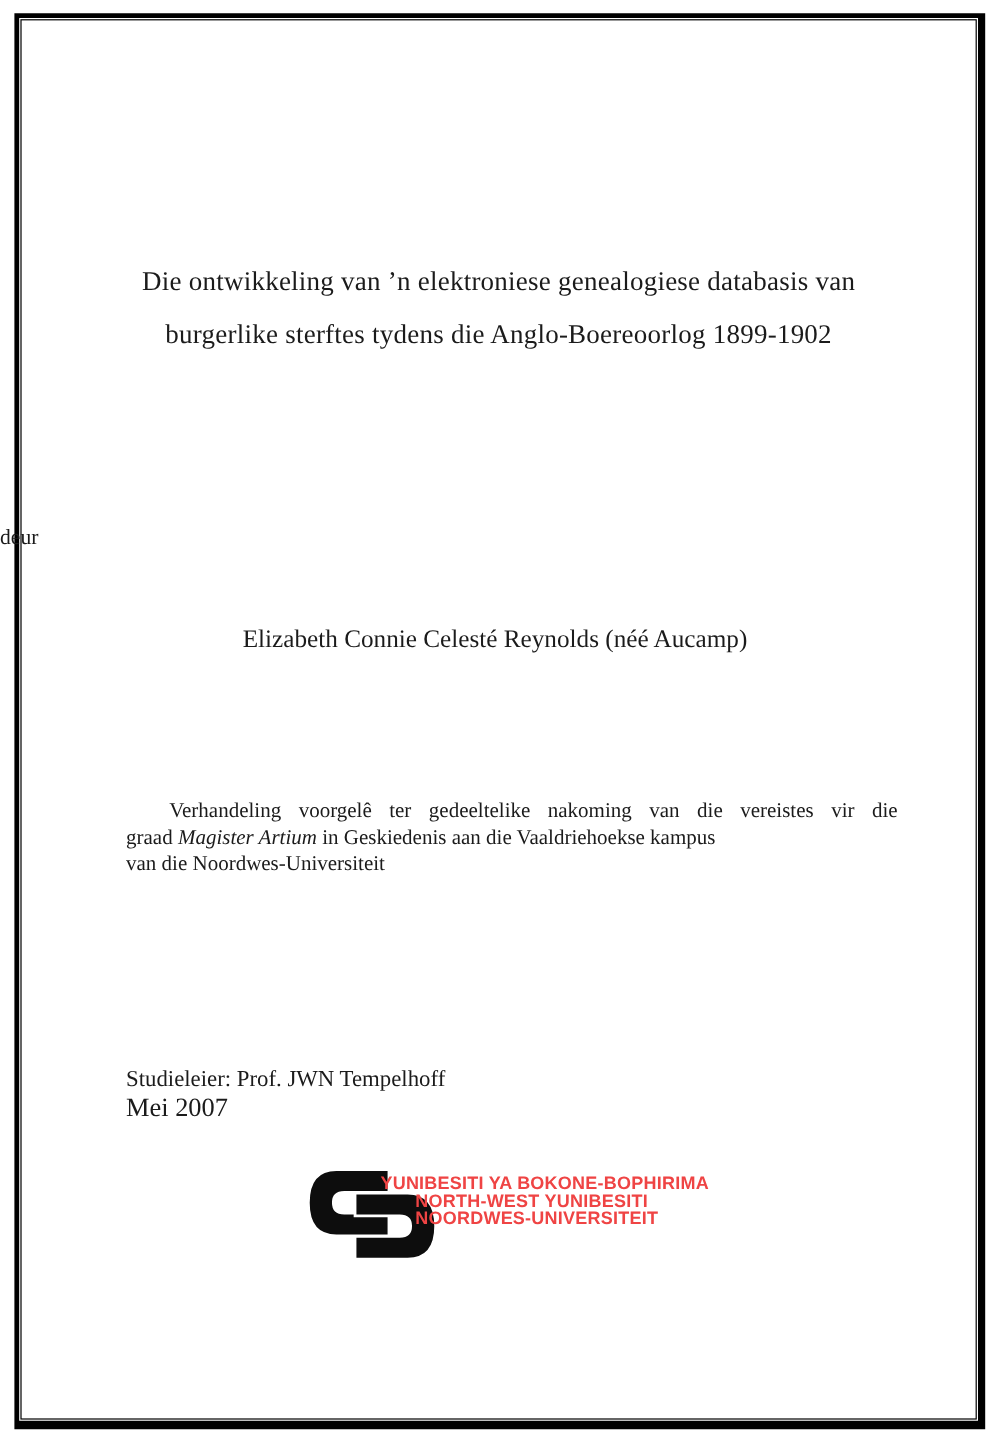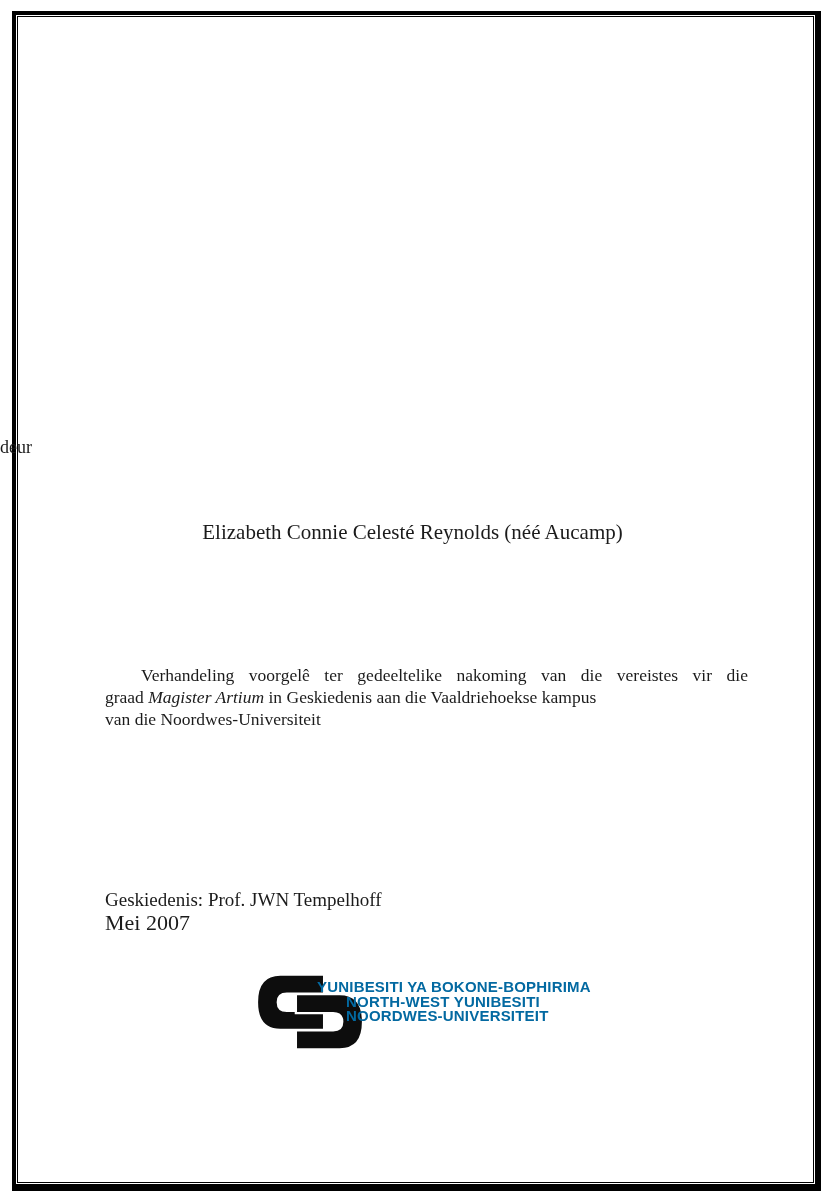--- a/index.html
+++ b/index.html
@@ -91,48 +91,52 @@
     flex: 0 0 auto;
   }
   .logo-text {
     margin-left: -46px;
     margin-top: 6px;
     font-family: "Liberation Sans", "DejaVu Sans", sans-serif;
     font-size: 15px;
     line-height: 14.6px;
     font-weight: 600;
     letter-spacing: 0.2px;
-    color: #0369a1;
+    color: #ef4444;
     white-space: nowrap;
   }
   .logo-text .indent {
     margin-left: 29px;
   }
 </style>
 </head>
 <body>
 
 <div class="page">
 
   <div class="frame-outer">
     <div class="frame-inner"></div>
   </div>
 
+  <div class="title-block">
+    <div>Die ontwikkeling van ’n elektroniese genealogiese databasis van</div>
+    <div>burgerlike sterftes tydens die Anglo-Boereoorlog 1899-1902</div>
+  </div>
 
   <div class="byline">deur</div>
 
   <div class="author">Elizabeth Connie Celesté Reynolds (néé Aucamp)</div>
 
   <div class="submission">
     <div class="justified-line">Verhandeling voorgelê ter gedeeltelike nakoming van die vereistes vir die</div>
     <div><span>graad </span><i>Magister Artium</i><span> in Geskiedenis aan die Vaaldriehoekse kampus</span></div>
     <div>van die Noordwes-Universiteit</div>
   </div>
 
-  <div class="supervisor">Geskiedenis: Prof. JWN Tempelhoff</div>
+  <div class="supervisor">Studieleier: Prof. JWN Tempelhoff</div>
 
   <div class="date">Mei 2007</div>
 
   <div class="logo">
     <svg class="logo-mark" viewBox="0 0 112 82" xmlns="http://www.w3.org/2000/svg" aria-hidden="true">
 
       <g transform="translate(0,2)">
         <path d="M70,0 H24 Q0,0 0,28.5 Q0,57 24,57 H70 V39 H31 Q20,39 20,28.5 Q20,18 31,18 H70 Z" fill="#0d0d0d"></path>
       </g>
 

